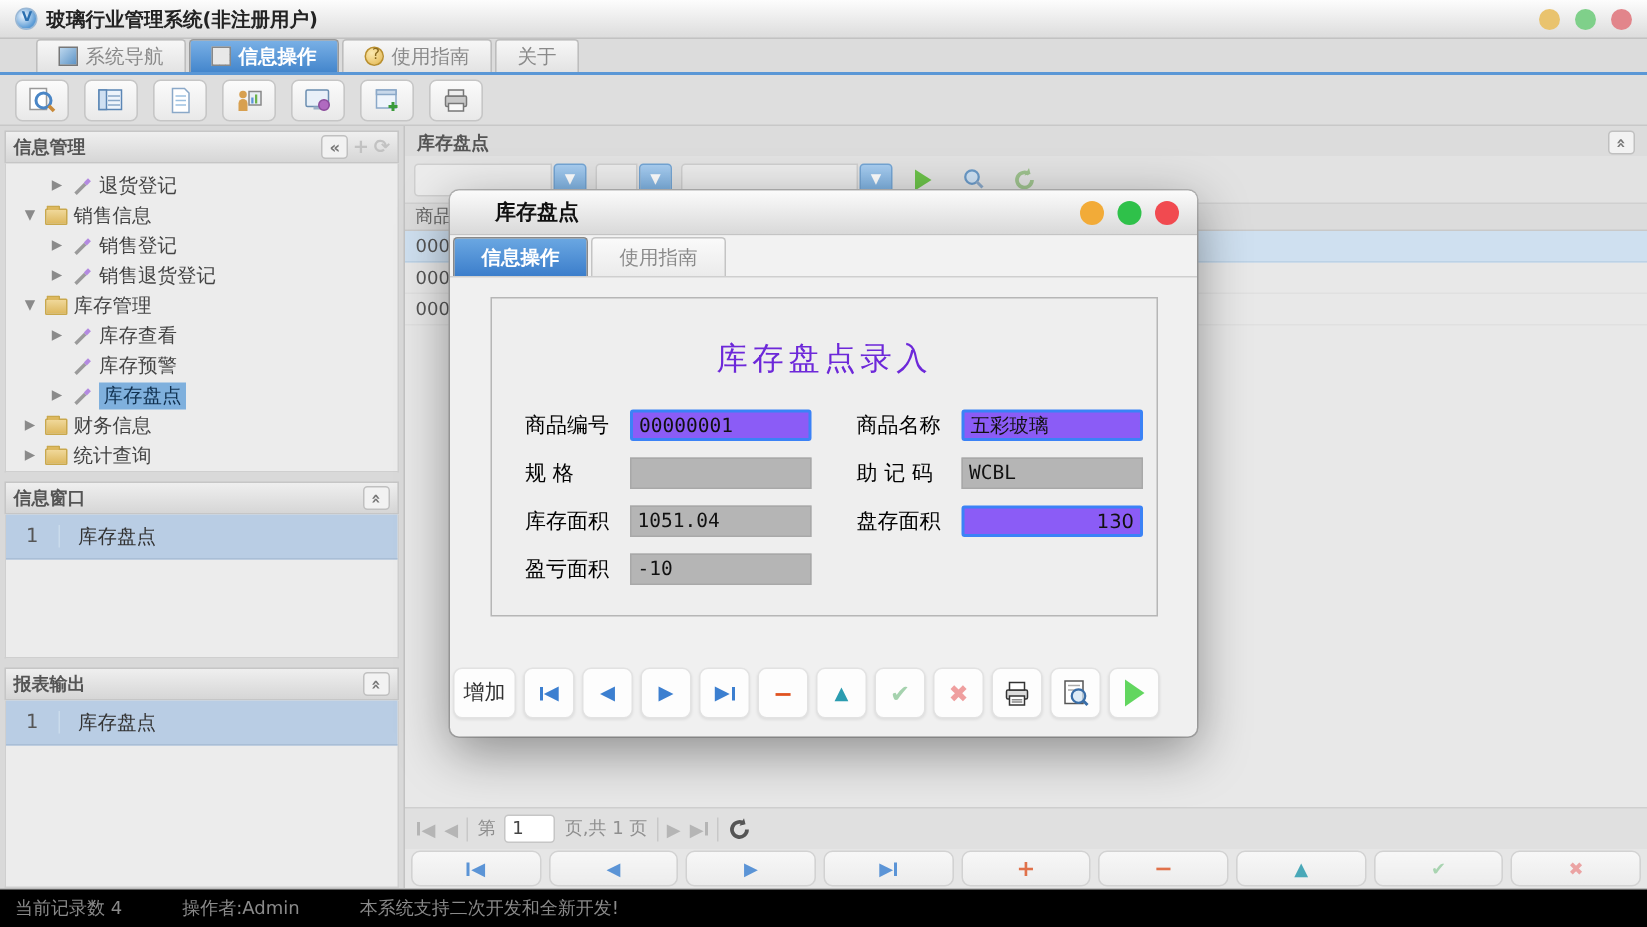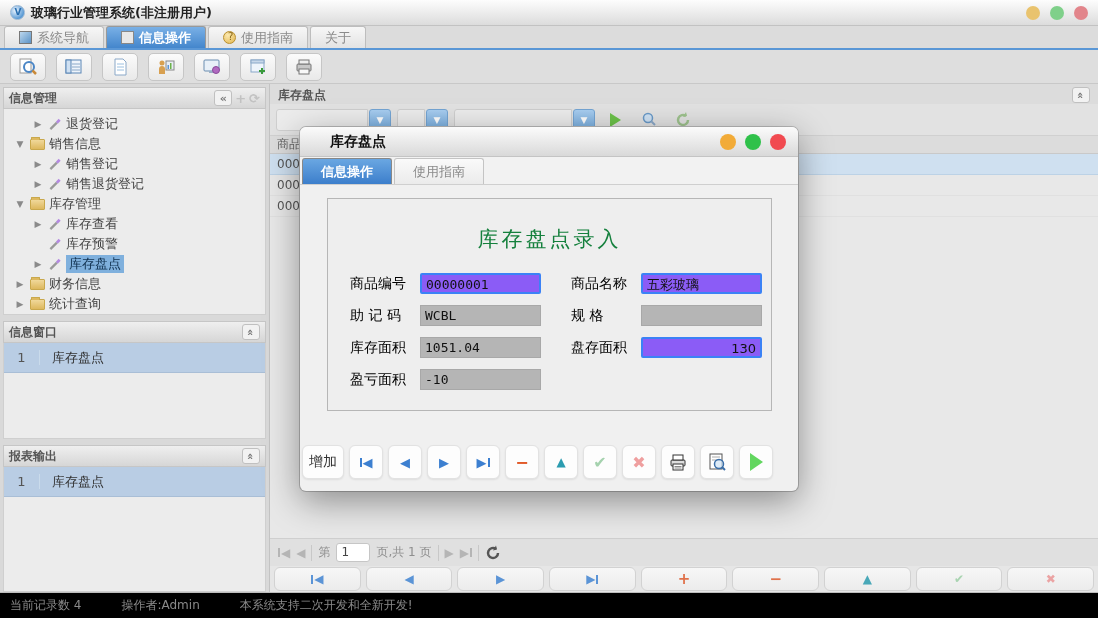--- a/index.html
+++ b/index.html
@@ -13,21 +13,21 @@
               display:flex; align-items:center; padding:0 10px; flex:0 0 auto; }
   .logo { width:15px; height:15px; border-radius:50%; background:radial-gradient(circle at 35% 35%, #eef6ff, #5b9bd5 70%);
           border:1px solid #9ab7d4; margin-right:6px; position:relative; }
   .logo::after { content:"V"; position:absolute; left:3.5px; top:0.5px; font-size:9px; font-weight:bold; color:#2a6fb0; }
   .wtitle { font-weight:bold; font-size:13px; color:#222; }
   .lights { margin-left:auto; display:flex; gap:10px; }
   .light { width:14px; height:14px; border-radius:50%; }
   .light.y { background:#e9c36e; } .light.g { background:#7fd08a; } .light.r { background:#e2858b; }
 
   
-  .tabbar { height:24px; background:#dcdcdc; display:flex; align-items:flex-start; padding-left:4px;
+  .tabbar { height:24px; background:#dcdcdc; display:flex; align-items:flex-start; padding-left:24px;
             border-bottom:2px solid #5a97d6; flex:0 0 auto; }
   .tab { height:22px; display:flex; align-items:center; gap:5px; padding:0 14px; margin-right:2px;
          background:linear-gradient(#f7f7f7,#e3e3e3); border:1px solid #bdbdbd; border-bottom:none;
          border-radius:3px 3px 0 0; color:#8a8a8a; font-size:13px; cursor:default; }
   .tab.active { background:linear-gradient(#79b0e6,#4486cc); color:#fff; font-weight:bold; border-color:#999; }
   .ticon { width:13px; height:13px; display:inline-block; }
   .ticon.square { background:linear-gradient(135deg,#bcd7ee,#5c93c6); border:1px solid #777; }
   .ticon.grid { background:
       linear-gradient(#e8e8e8,#e8e8e8), repeating-linear-gradient(90deg,#888 0 1px,transparent 1px 4px),
       repeating-linear-gradient(#888 0 1px,transparent 1px 4px); background-color:#ddd; border:1px solid #888; }
@@ -126,21 +126,21 @@
   .dlight.y { background:#f2ab38; } .dlight.g { background:#2fc14a; } .dlight.r { background:#f14a50; }
   .dtabs { height:28px; background:#f2f2f2; display:flex; align-items:flex-end; padding-left:2px;
            border-bottom:1px solid #cfcfcf; }
   .dtab { height:26px; display:flex; align-items:center; padding:0 18px; margin-right:2px;
           background:linear-gradient(#fafafa,#ebebeb); border:1px solid #c4c4c4; border-bottom:none;
           border-radius:3px 3px 0 0; color:#8a8a8a; font-size:13px; }
   .dtab.active { background:linear-gradient(#6aa7e2,#3c7ecb); color:#fff; font-weight:bold; border-color:#888; }
   .dbody { flex:1 1 auto; position:relative; }
   .formpanel { position:absolute; left:27px; right:26px; top:13px; height:213px; background:#eeeeee;
                border:1px solid #b6b6b6; padding:0 22px; }
-  .ftitle { text-align:center; font-size:21px; color:#15803d; letter-spacing:3px; margin:26px 0 20px 0; }
+  .ftitle { text-align:center; font-size:21px; color:#6d28d9; letter-spacing:3px; margin:26px 0 20px 0; }
   .frow { display:flex; align-items:center; margin-bottom:11px; }
   .fgroup { display:flex; align-items:center; }
   .fgroup + .fgroup { margin-left:30px; }
   .flabel { width:64px; font-size:14px; color:#000000; flex:0 0 auto; }
   .ffield { width:121px; height:21px; margin-left:6px; font-size:13px; padding:1px 4px; line-height:18px;
             font-family:"DejaVu Sans Mono","Liberation Mono",monospace; color:#111; }
   .ffield.rw { background:#8b5cf6; border:2px solid #3b82f6; border-radius:2px; }
   .ffield.ro { background:#b5b5b5; border:1px solid #a8a8a8; }
   .ffield.alignr { text-align:right; font-family:"DejaVu Sans","Liberation Sans",sans-serif; }
   .dbtns { position:absolute; left:2px; bottom:12px; display:flex; gap:5px; align-items:flex-end; }
@@ -464,26 +464,26 @@
             <span class="flabel">商品编号</span>
             <span class="ffield rw">00000001</span>
           </span>
           <span class="fgroup">
             <span class="flabel">商品名称</span>
             <span class="ffield rw" style="font-family:'DejaVu Sans','Liberation Sans',sans-serif">五彩玻璃</span>
           </span>
         </div>
         <div class="frow">
           <span class="fgroup">
+            <span class="flabel">规  格</span>
+            <span class="ffield ro"></span>
+          </span>
+          <span class="fgroup">
             <span class="flabel">助 记 码</span>
             <span class="ffield ro">WCBL</span>
-          </span>
-          <span class="fgroup">
-            <span class="flabel">规  格</span>
-            <span class="ffield ro"></span>
           </span>
         </div>
         <div class="frow">
           <span class="fgroup">
             <span class="flabel">库存面积</span>
             <span class="ffield ro">1051.04</span>
           </span>
           <span class="fgroup">
             <span class="flabel">盘存面积</span>
             <span class="ffield rw alignr">130</span>

